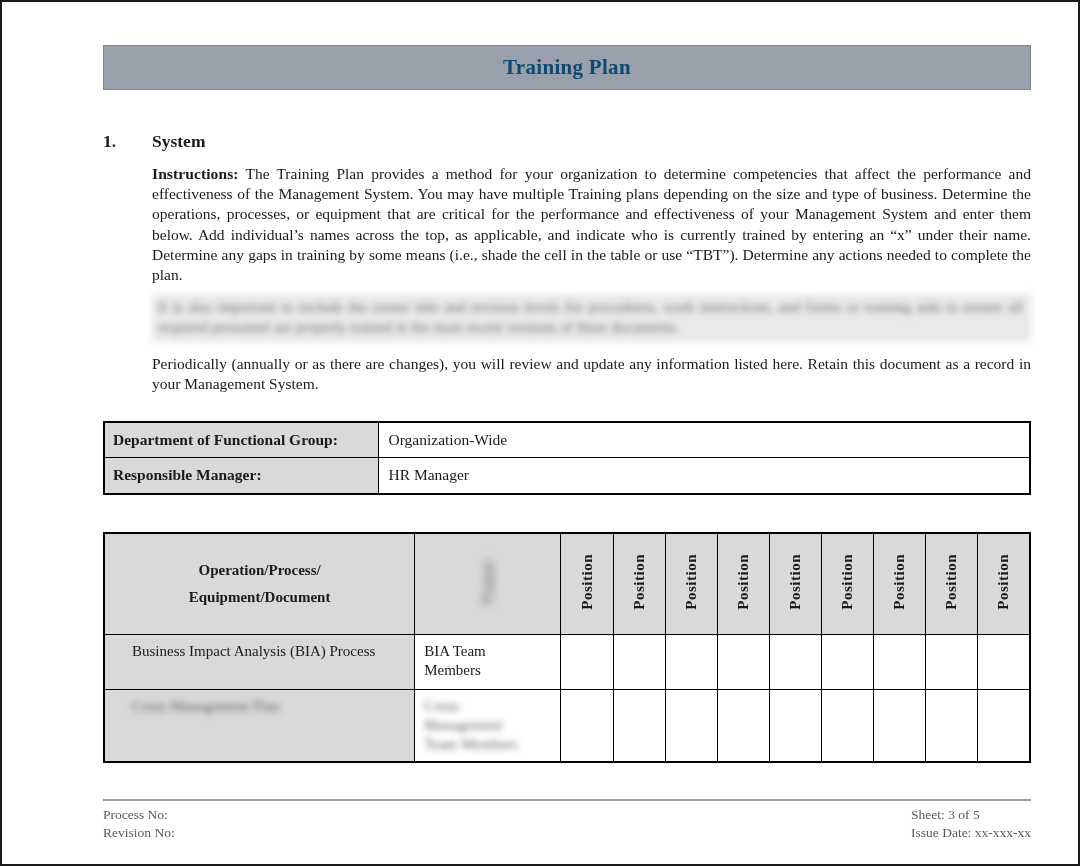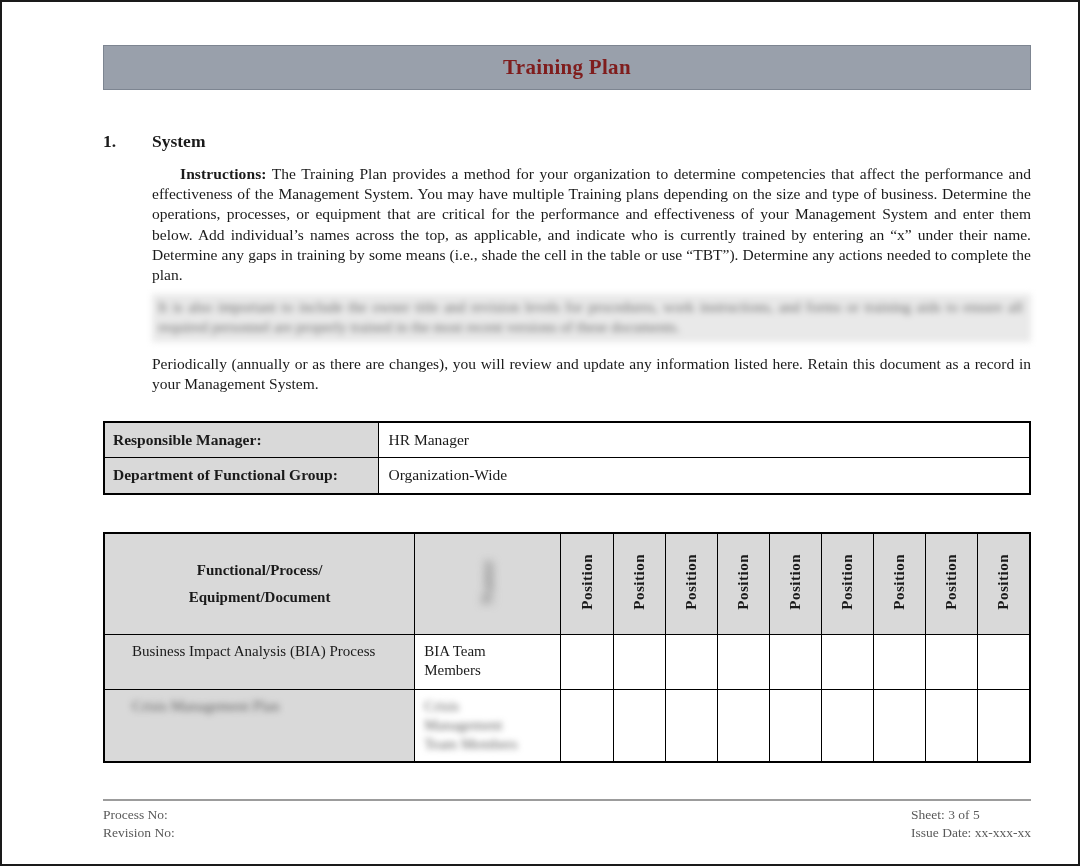--- a/index.html
+++ b/index.html
@@ -14,21 +14,21 @@
   }
   .content { margin-left: 101px; margin-right: 47px; }
 
   
   .title-bar {
     margin-top: 43px;
     height: 45px;
     background: #99a0ab;
     border: 1px solid #7d8591;
     display: flex; align-items: center; justify-content: center;
-    color: #7f1d1d;
+    color: #0c4a6e;
     font-size: 21px;
     font-weight: bold;
     letter-spacing: 0.3px;
   }
 
   
   .section-heading {
     margin-top: 41px;
     display: flex;
     font-size: 17.5px;
@@ -37,21 +37,21 @@
   .section-heading .num { width: 49px; }
 
   .body-block { margin-left: 49px; }
 
   p.doc-par {
     margin-top: 12px;
     font-size: 15.5px;
     line-height: 20.2px;
     text-align: justify;
   }
-  p.doc-par b { letter-spacing: 0.1px; margin-left: 28px; }
+  p.doc-par b { letter-spacing: 0.1px; }
 
   .redacted-par {
     margin-top: 9px;
     background: #e9e9e9;
     padding: 3px 8px 5px 6px;
     font-size: 15px;
     line-height: 20px;
     text-align: justify;
     color: #6e6e6e;
     filter: blur(3.4px);
@@ -152,47 +152,47 @@
     <div class="redacted-par">
       <span>It is also important to include the owner title and revision levels for procedures, work instructions, and forms or training aids to ensure all required personnel are properly trained in the most recent versions of these documents.</span>
     </div>
 
     <p class="doc-par">Periodically (annually or as there are changes), you will review and update any information listed here.  Retain this document as a record in your Management System.</p>
   </div>
 
   <table class="info-table">
     <tbody>
       <tr>
+        <td class="label-cell">Department of Functional Group:</td>
+        <td>Organization-Wide</td>
+      </tr>
+      <tr>
         <td class="label-cell">Responsible Manager:</td>
         <td>HR Manager</td>
-      </tr>
-      <tr>
-        <td class="label-cell">Department of Functional Group:</td>
-        <td>Organization-Wide</td>
       </tr>
     </tbody>
   </table>
 
   <table class="matrix-table">
     <colgroup>
       <col style="width:310px">
       <col style="width:146px">
       <col style="width:52px">
         <col style="width:52px">
         <col style="width:52px">
       <col style="width:52px">
         <col style="width:52px">
         <col style="width:52px">
       <col style="width:52px">
         <col style="width:52px">
         <col style="width:52px">
     </colgroup>
     <thead>
       <tr>
-        <th class="op-header">Functional/Process/
+        <th class="op-header">Operation/Process/
 Equipment/Document</th>
         <th><span class="vertical-text blur-vertical">Name</span></th>
         <th><span class="vertical-text">Position</span></th>
         <th><span class="vertical-text">Position</span></th>
         <th><span class="vertical-text">Position</span></th>
         <th><span class="vertical-text">Position</span></th>
         <th><span class="vertical-text">Position</span></th>
         <th><span class="vertical-text">Position</span></th>
         <th><span class="vertical-text">Position</span></th>
         <th><span class="vertical-text">Position</span></th>

